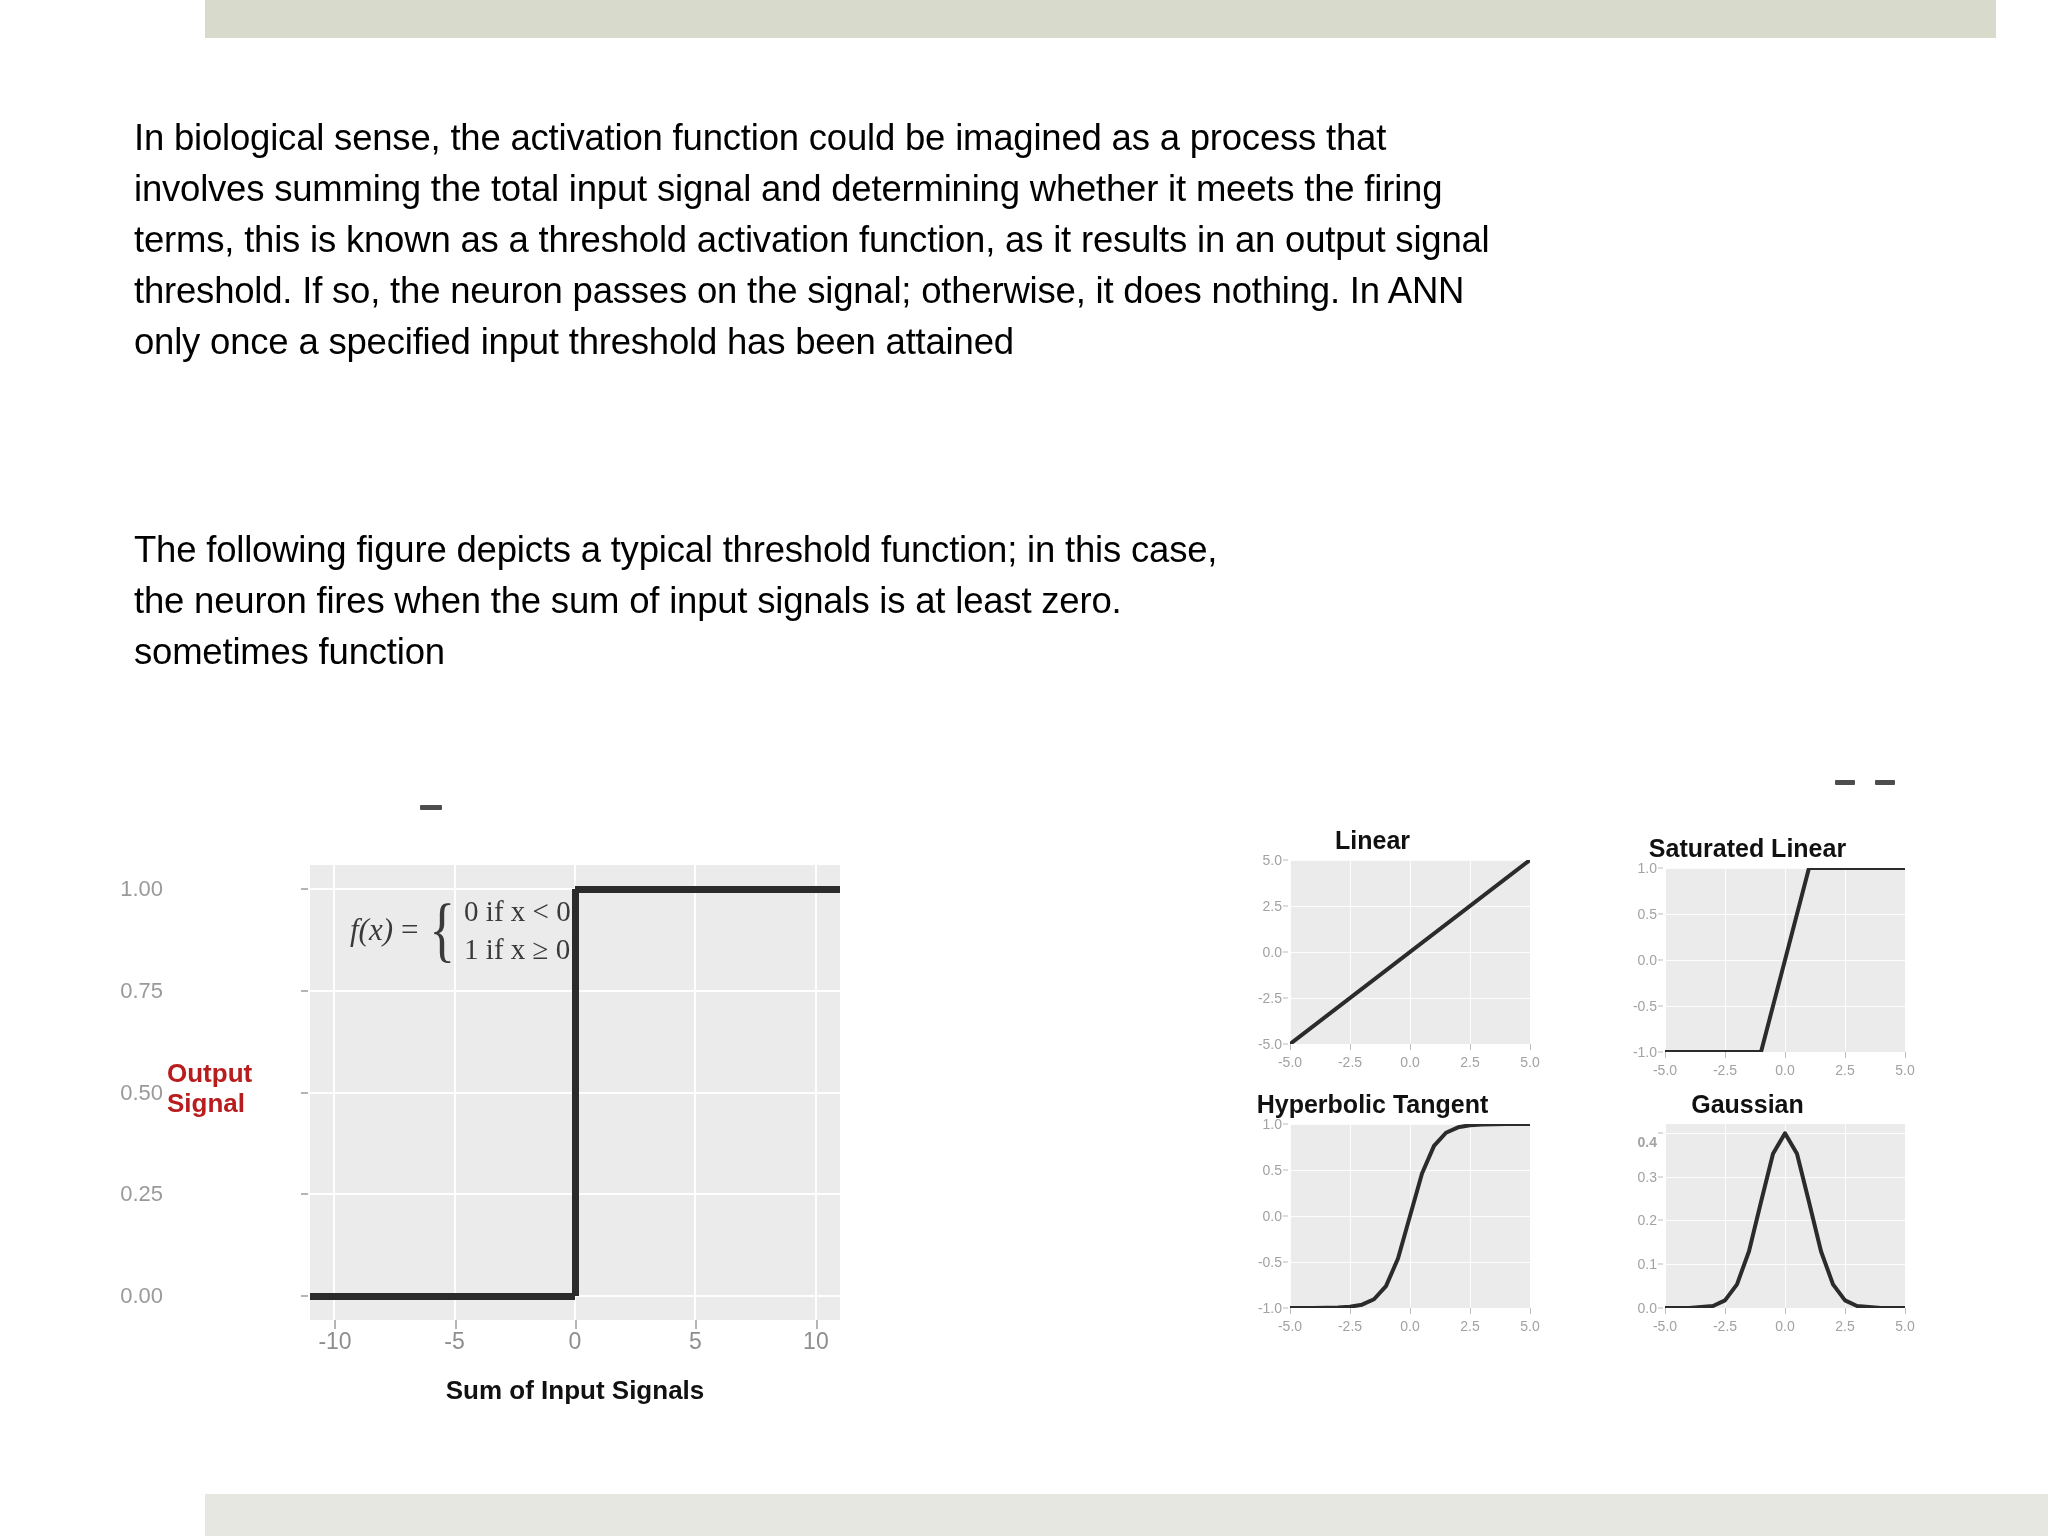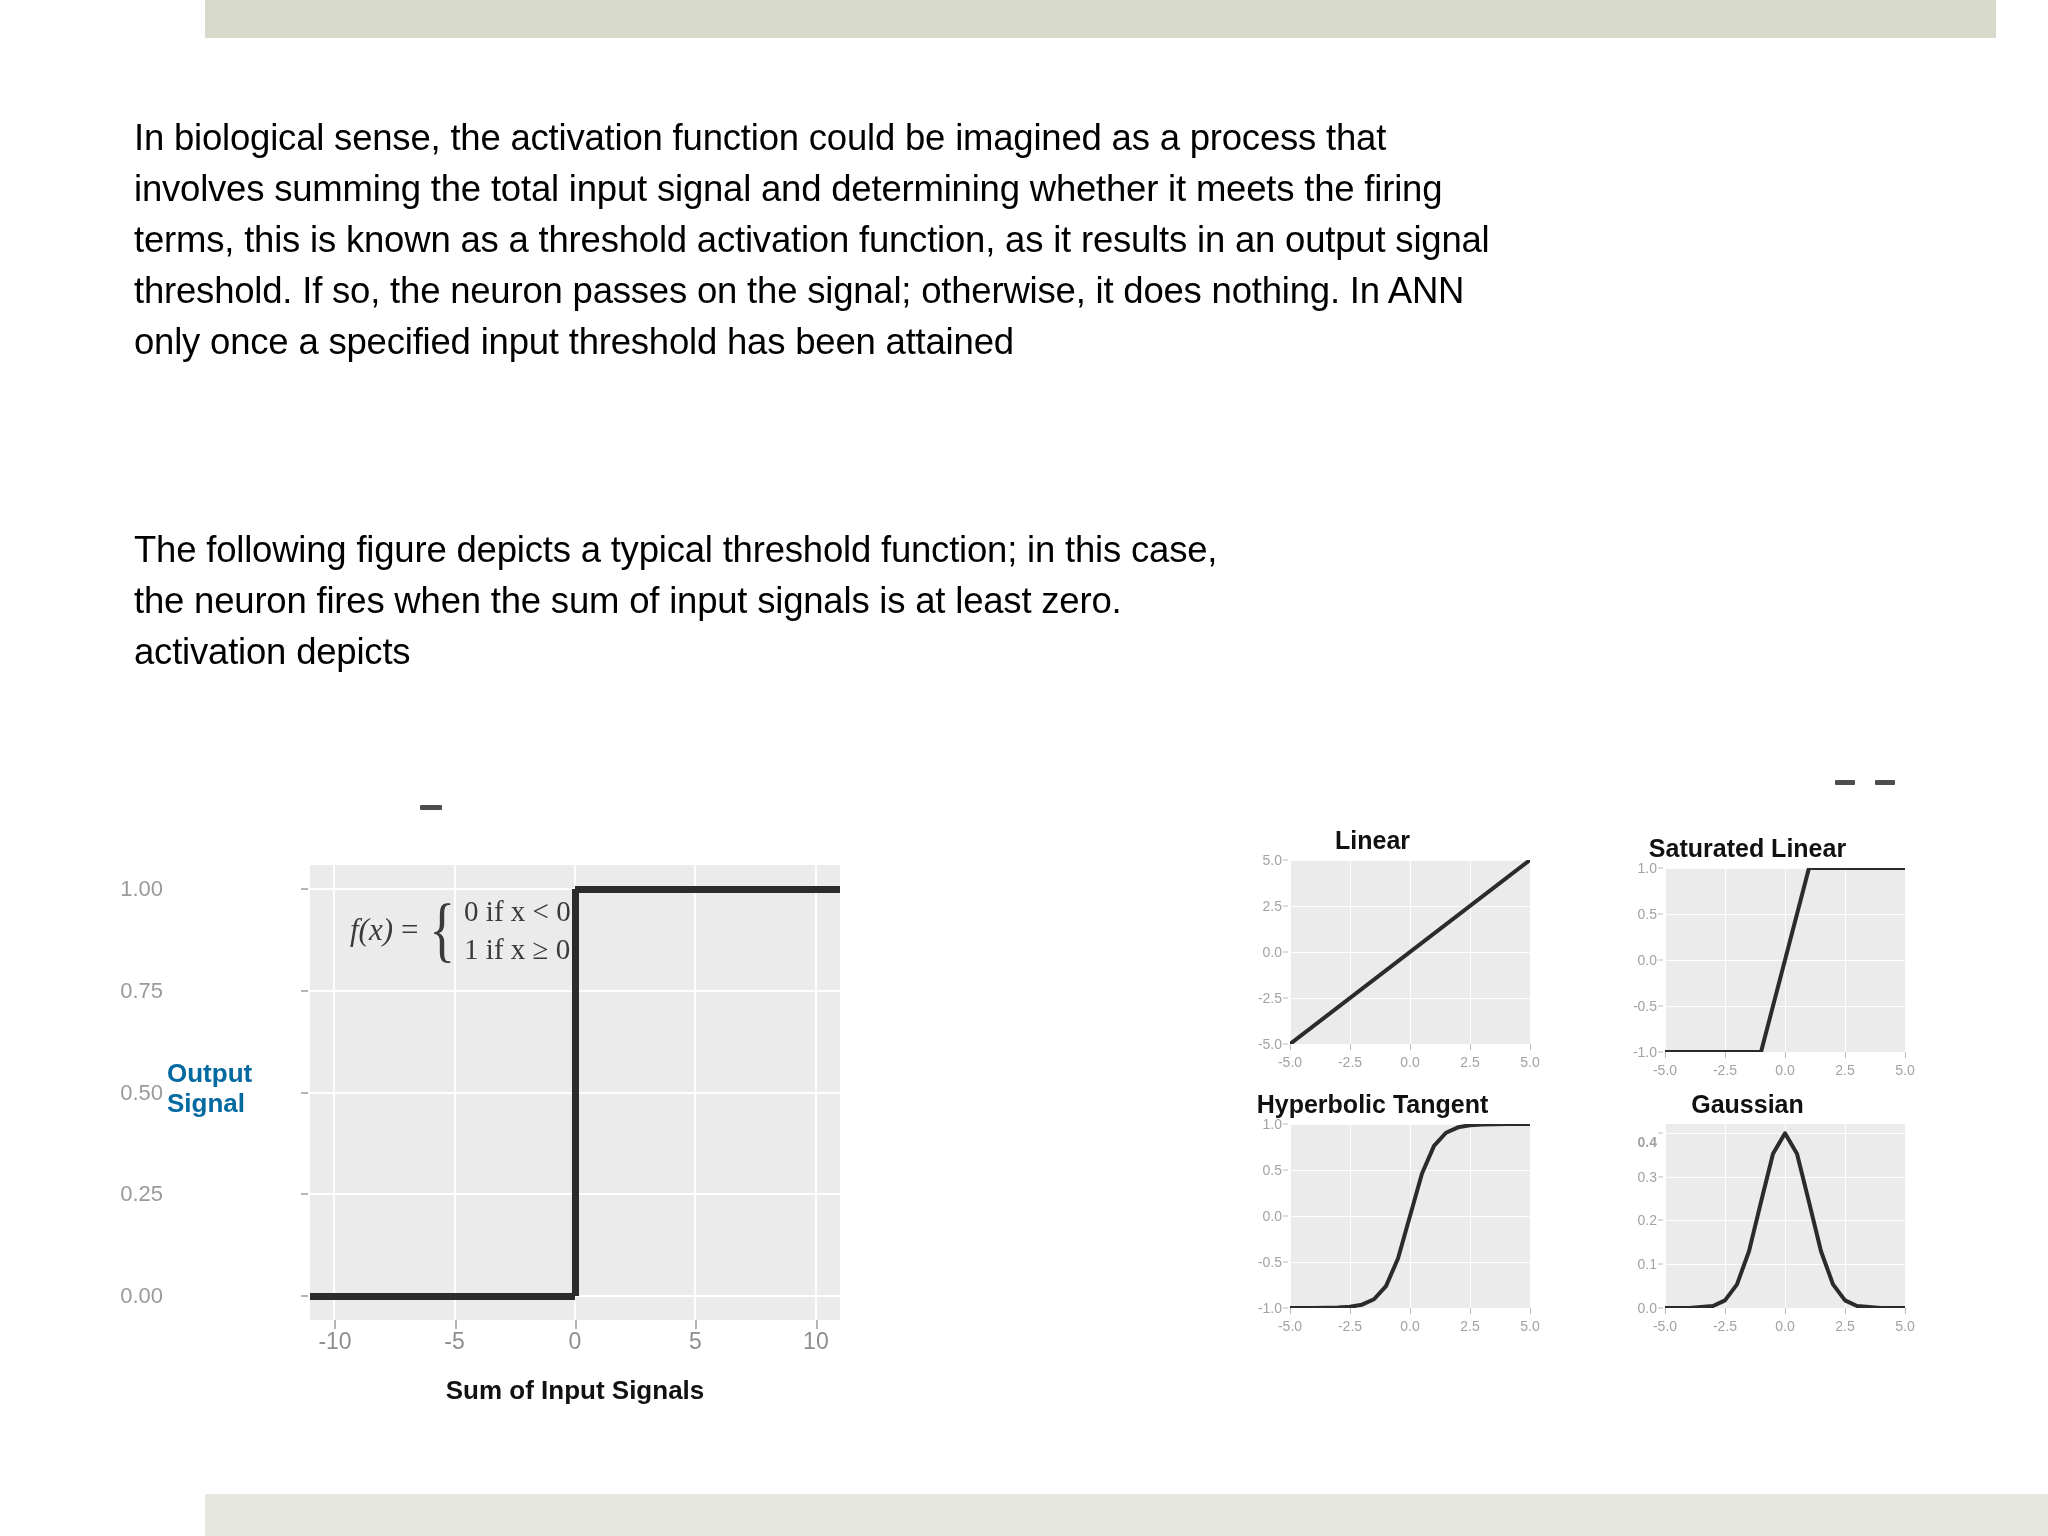--- a/index.html
+++ b/index.html
@@ -16,21 +16,21 @@
   #para2{left:134px;top:524px;width:1300px;}
   .para .ln{display:block;white-space:nowrap;}
 
   
   .figure{position:absolute;left:0;top:760px;width:2048px;height:620px;}
 
   
   .main-chart{position:absolute;left:155px;top:20px;width:700px;height:600px;}
   .mc-dash{position:absolute;left:265px;top:25px;width:22px;height:5px;background:#2e2e2e;opacity:.85;border-radius:1px;}
   .mc-ylab{position:absolute;left:12px;top:278px;width:120px;text-align:left;
-      font-size:26px;font-weight:bold;color:#0369a1;line-height:30px;}
+      font-size:26px;font-weight:bold;color:#b91c1c;line-height:30px;}
   .mc-plot{position:absolute;left:155px;top:85px;width:530px;height:455px;background:#ebebeb;}
   .mc-grid-v{position:absolute;top:0;bottom:0;width:2px;background:#ffffff;opacity:.95;}
   .mc-grid-h{position:absolute;left:0;right:0;height:2px;background:#ffffff;opacity:.95;}
   .mc-ytick{position:absolute;right:692px;font-size:22px;color:#9a9a9a;
       transform:translateY(-50%);white-space:nowrap;}
   .mc-ytickmark{position:absolute;width:7px;height:2px;background:#b5b5b5;transform:translateY(-50%);}
   .mc-xtick{position:absolute;top:548px;font-size:23px;color:#8e8e8e;
       transform:translateX(-50%);white-space:nowrap;}
   .mc-xtickmark{position:absolute;top:540px;width:2px;height:9px;background:#b5b5b5;}
   .mc-xlab{position:absolute;left:155px;top:595px;width:530px;text-align:center;
@@ -86,21 +86,21 @@
   <span class="ln">In biological sense, the activation function could be imagined as a process that</span>
   <span class="ln">involves summing the total input signal and determining whether it meets the firing</span>
   <span class="ln">terms, this is known as a threshold activation function, as it results in an output signal</span>
   <span class="ln">threshold. If so, the neuron passes on the signal; otherwise, it does nothing. In ANN</span>
   <span class="ln">only once a specified input threshold has been attained</span>
 </div>
 
 <div class="para" id="para2">
   <span class="ln">The following figure depicts a typical threshold function; in this case,</span>
   <span class="ln">the neuron fires when the sum of input signals is at least zero.</span>
-  <span class="ln">activation depicts</span>
+  <span class="ln">sometimes function</span>
 </div>
 
 <div class="figure">
 
   <div class="main-chart">
     <div class="mc-dash"></div>
 
     <div class="mc-ylab">
       <div>Output</div>
       <div>Signal</div>

